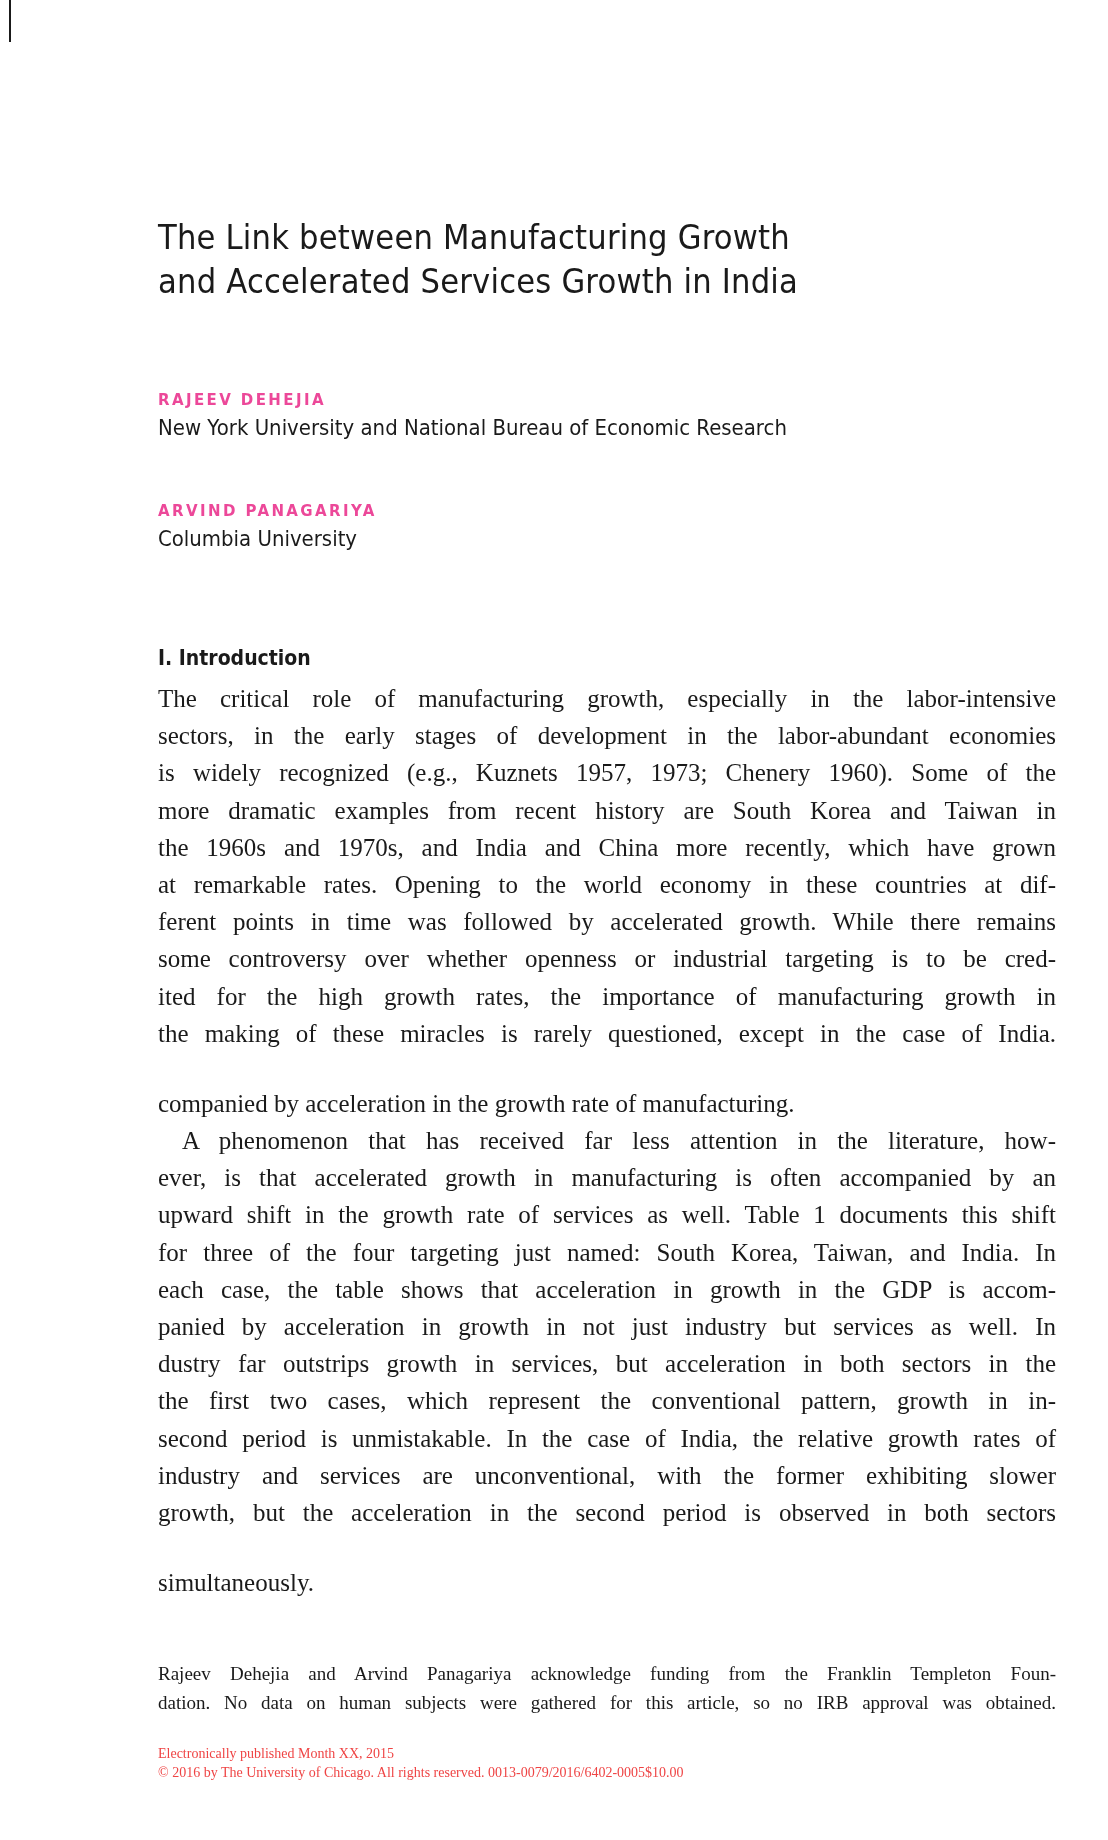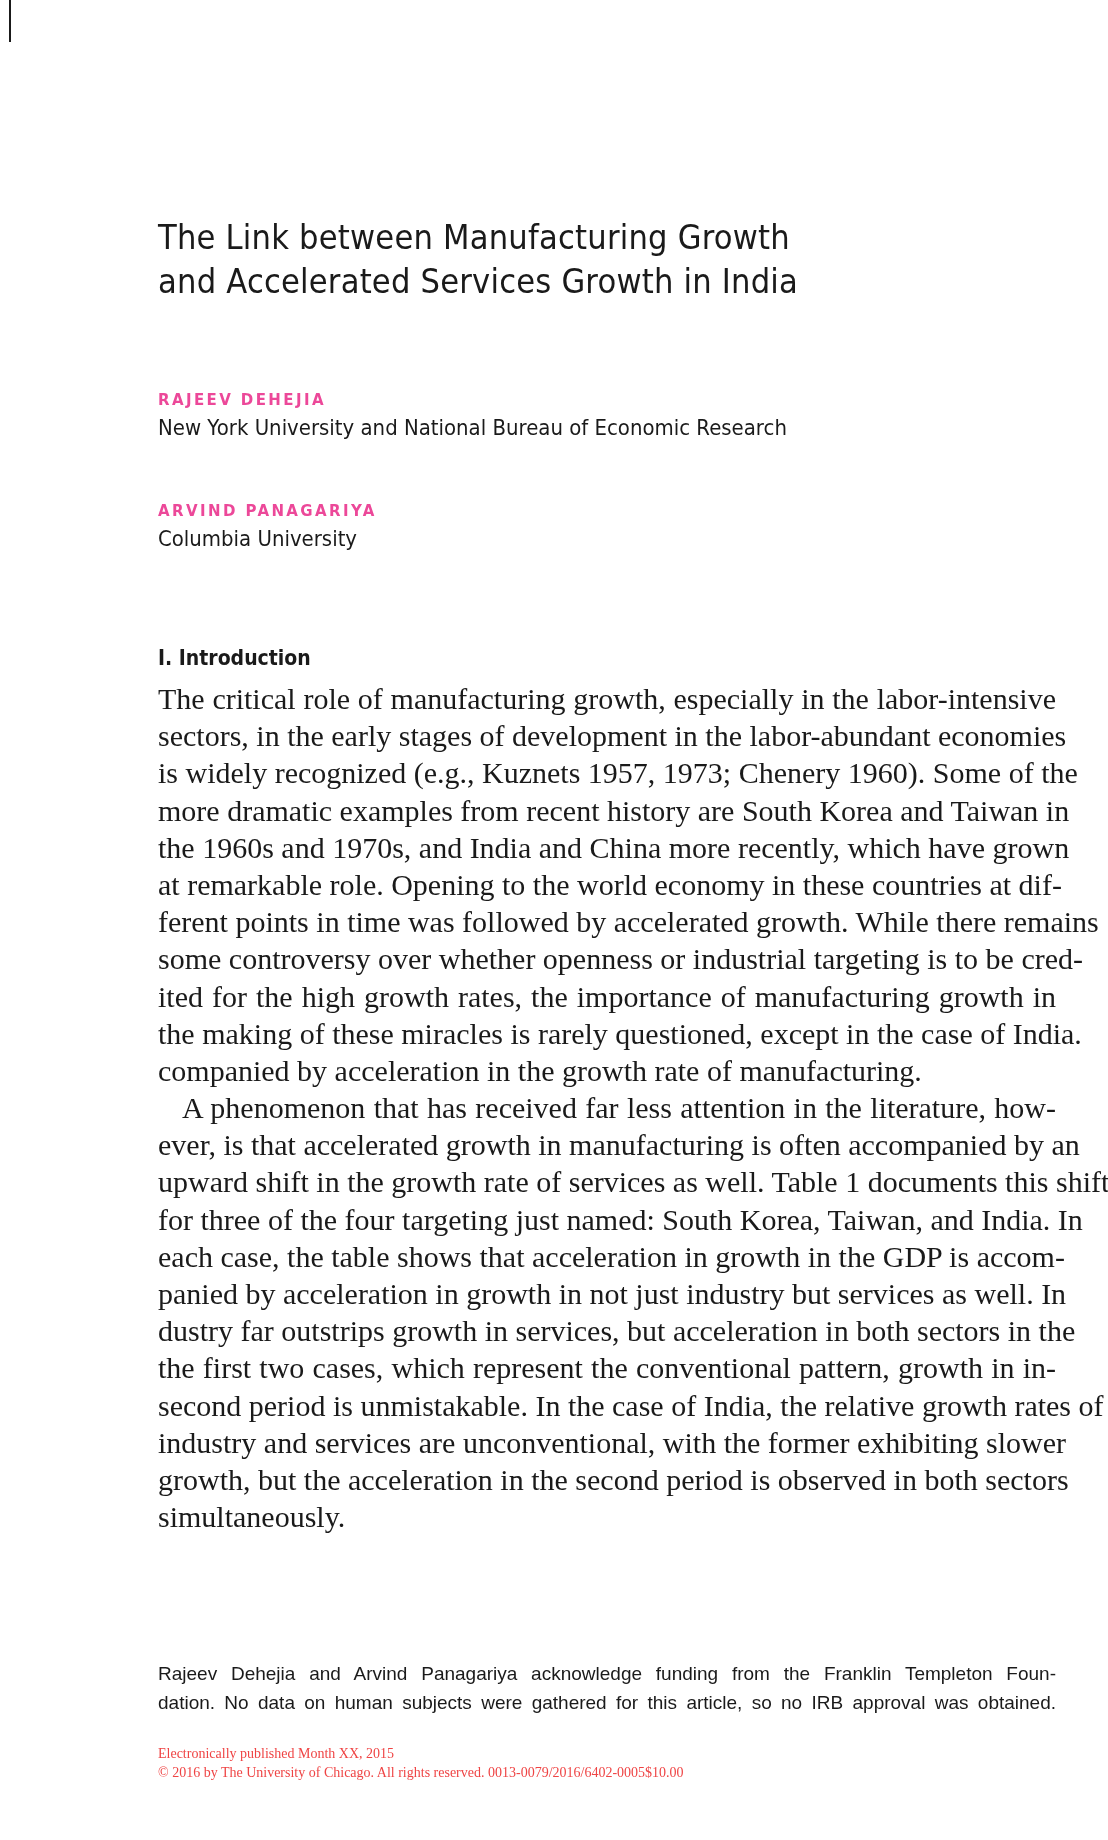--- a/index.html
+++ b/index.html
@@ -75,45 +75,46 @@
     white-space: nowrap;
     transform: scaleX(0.9);
     transform-origin: left top;
   }
   .body-text {
     position: absolute;
     left: 0;
     top: 680px;
     width: 900px;
     font-family: "Liberation Serif", "DejaVu Serif", serif;
-    font-size: 30px;
+    font-size: 25px;
     line-height: 37.2px;
     color: #1a1a1a;
   }
   .line {
     display: block;
     white-space: nowrap;
     text-align: justify;
     text-align-last: justify;
     width: 898px;
     height: 37.2px;
   }
   .line.last {
     text-align-last: left;
+    margin-top: 33px;
   }
   .line.indent {
     padding-left: 24px;
     width: 874px;
   }
   .footnote {
     position: absolute;
     left: 0;
     top: 1659px;
     width: 900px;
-    font-family: Liberation Sans, sans-serif;
+    font-family: Liberation Serif, serif;
     font-size: 19px;
     line-height: 29px;
     color: #1a1a1a;
   }
   .footnote .fline {
     display: block;
     white-space: nowrap;
     text-align: justify;
     text-align-last: justify;
     width: 898px;
@@ -150,21 +151,21 @@
 
   <div class="section-heading">I.  Introduction</div>
 
   <div class="body-text">
     <div>
       <span class="line">The critical role of manufacturing growth, especially in the labor-intensive</span>
       <span class="line">sectors, in the early stages of development in the labor-abundant economies</span>
       <span class="line">is widely recognized (e.g., Kuznets 1957, 1973; Chenery 1960). Some of the</span>
       <span class="line">more dramatic examples from recent history are South Korea and Taiwan in</span>
       <span class="line">the 1960s and 1970s, and India and China more recently, which have grown</span>
-      <span class="line">at remarkable role. Opening to the world economy in these countries at dif-</span>
+      <span class="line">at remarkable rates. Opening to the world economy in these countries at dif-</span>
       <span class="line">ferent points in time was followed by accelerated growth. While there remains</span>
       <span class="line">some controversy over whether openness or industrial targeting is to be cred-</span>
       <span class="line">ited for the high growth rates, the importance of manufacturing growth in</span>
       <span class="line">the making of these miracles is rarely questioned, except in the case of India.</span>
       <span class="line last">companied by acceleration in the growth rate of manufacturing.</span>
     </div>
     <div>
       <span class="line indent">A phenomenon that has received far less attention in the literature, how-</span>
       <span class="line">ever, is that accelerated growth in manufacturing is often accompanied by an</span>
       <span class="line">upward shift in the growth rate of services as well. Table 1 documents this shift</span>

